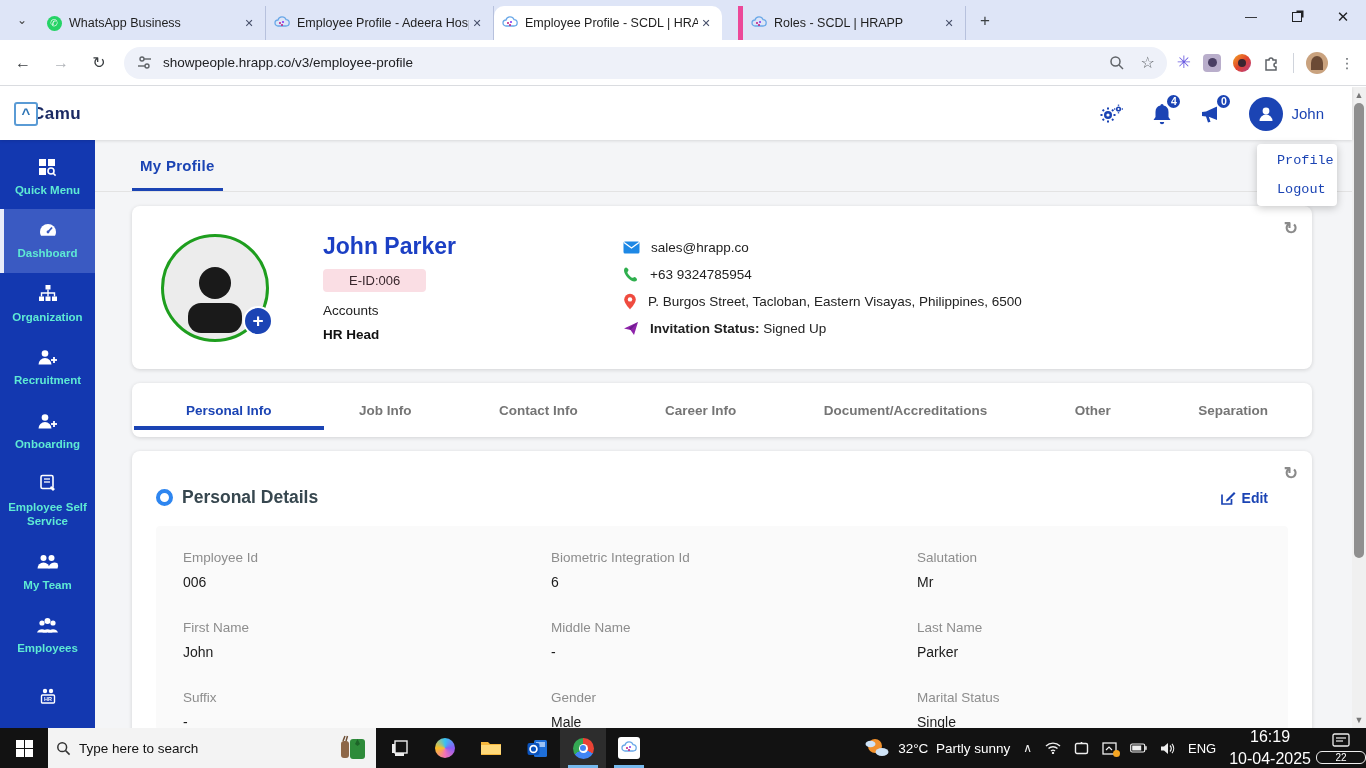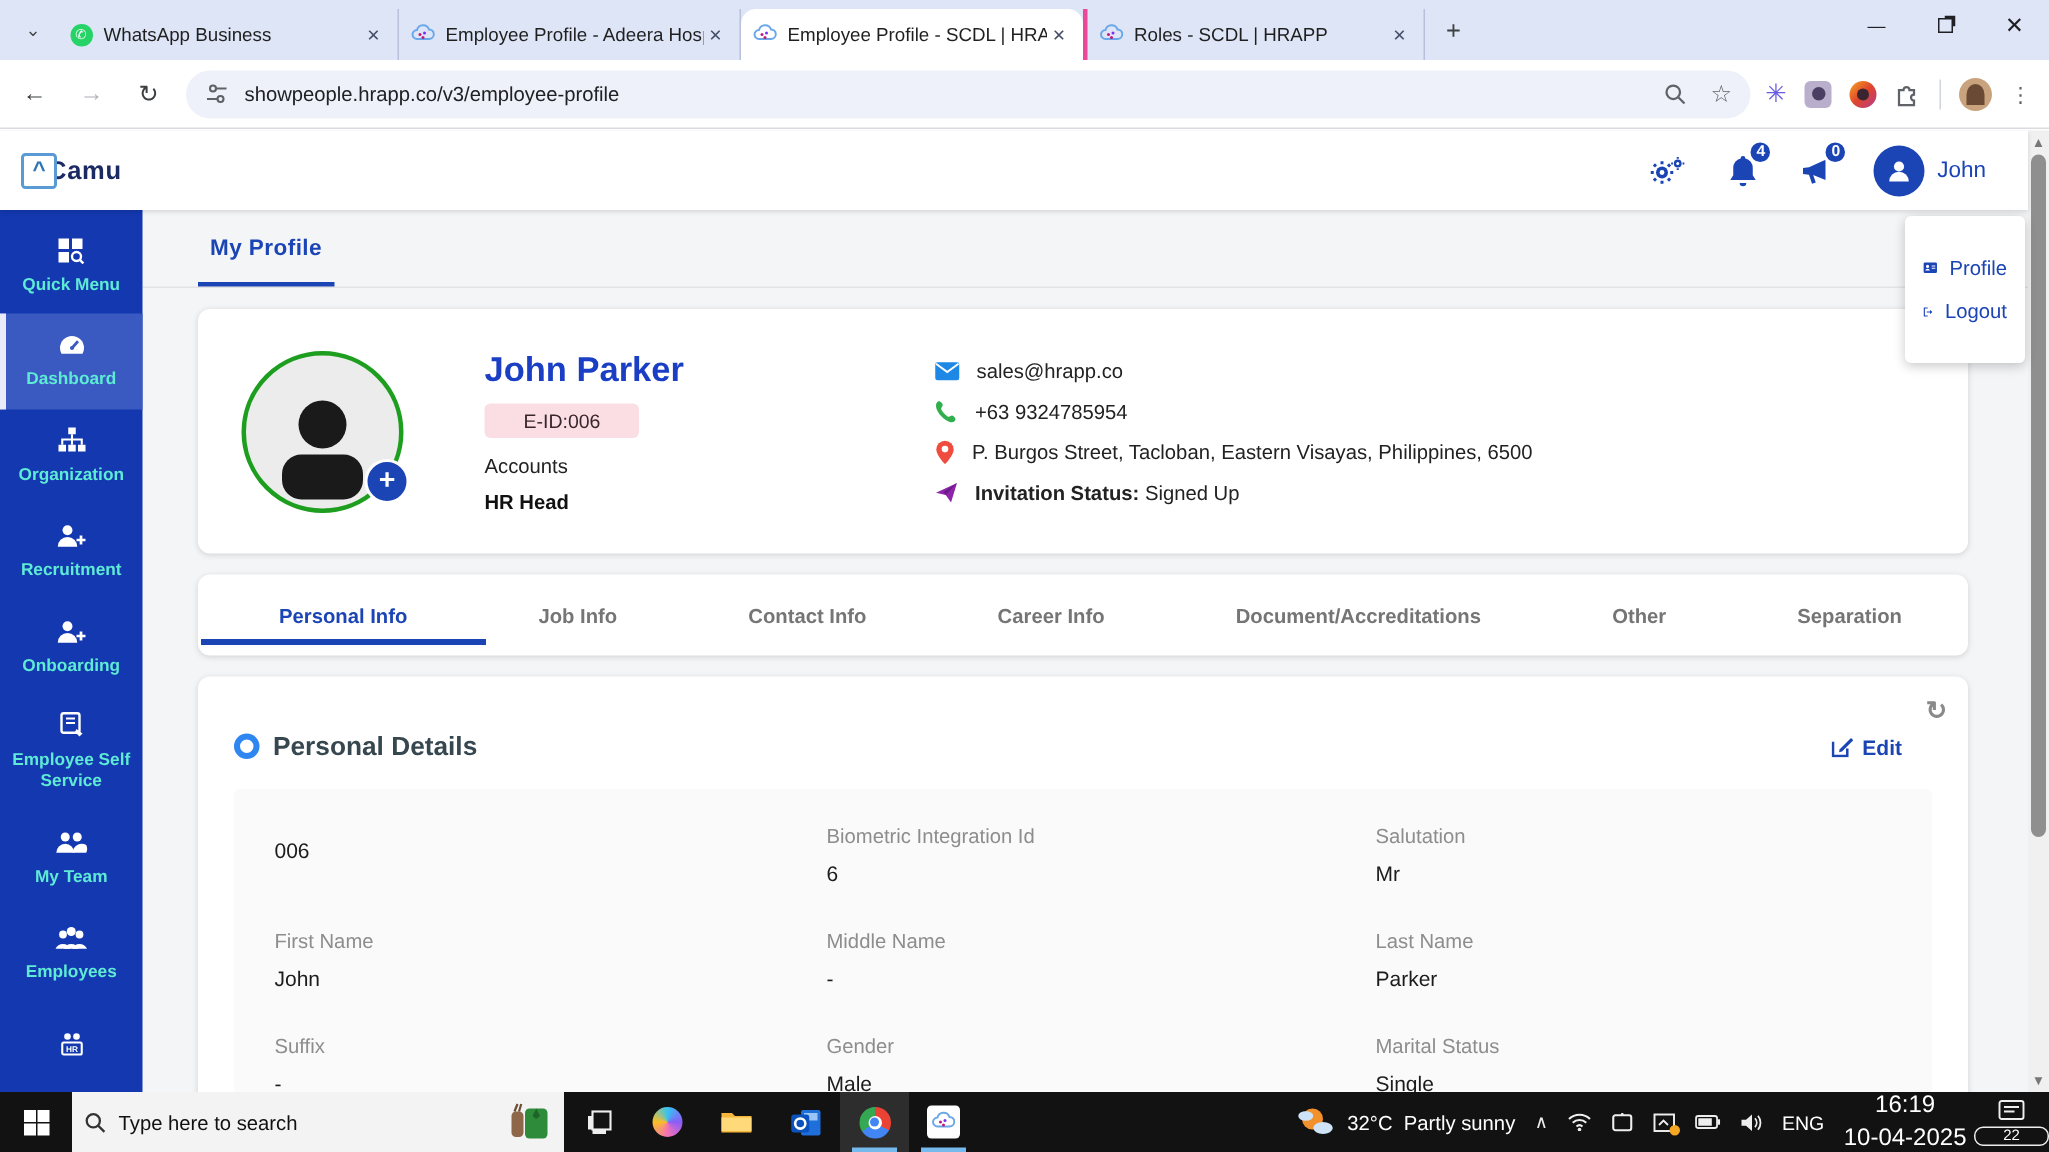--- a/index.html
+++ b/index.html
@@ -33,21 +33,21 @@
   #app-header { position:absolute; top:0; left:0; right:14px; height:53px; background:#fff; box-shadow:0 1px 3px rgba(0,0,0,.12); display:flex; align-items:center; z-index:5; }
   #logo { display:flex; align-items:center; margin-left:14px; }
   #logo .caret-box { width:24px; height:24px; border:2px solid #5a9bd5; border-radius:3px; color:#2e75b6; font-weight:bold; display:flex; align-items:center; justify-content:center; font-size:15px; background:#fff; margin-right:-6px; z-index:1; }
   #logo .logo-text { font-size:17px; font-weight:bold; color:#1b2a63; letter-spacing:.5px; }
   #header-right { margin-left:auto; display:flex; align-items:center; gap:26px; margin-right:28px; }
   .hicon { position:relative; color:#1b44b4; }
   .badge { position:absolute; top:-9px; right:-9px; min-width:17px; height:17px; border-radius:50%; background:#1b44b4; color:#fff; font-size:10.5px; font-weight:bold; display:flex; align-items:center; justify-content:center; border:2px solid #fff; }
   #user-chip { display:flex; align-items:center; gap:8px; }
   #user-avatar { width:34px; height:34px; border-radius:50%; background:#1b44b4; display:flex; align-items:center; justify-content:center; }
   #user-name { color:#1b44b4; font-size:15px; }
-  #user-menu { position:absolute; top:57px; right:16px; width:80px; background:#fff; border-radius:4px; box-shadow:0 2px 8px rgba(0,0,0,.22); padding:20px 12px; z-index:9; }
+  #user-menu { position:absolute; top:57px; right:29px; width:80px; background:#fff; border-radius:4px; box-shadow:0 2px 8px rgba(0,0,0,.22); padding:2px 12px; z-index:9;font-family:Liberation Mono, monospace; }
   .umenu-item { display:flex; align-items:center; gap:8px; color:#1b44b4; font-size:13.5px; padding:7px 0; }
 
   #sidebar { position:absolute; top:53px; left:0; width:95px; bottom:0; background:#1338b0; z-index:4; }
   .side-item { position:relative; padding:10px 4px 12px; text-align:center; color:#5eead4; }
   .side-item .lbl { font-size:11.5px; font-weight:bold; line-height:1.25; display:block; margin-top:5px; }
   .side-item.active { background:#3a5ac2; }
   .side-item.active::before { content:""; position:absolute; left:0; top:0; bottom:0; width:4px; background:#e8ecfa; }
   .side-ico { height:22px; display:flex; align-items:center; justify-content:center; }
 
   #main { position:absolute; top:53px; left:95px; right:14px; bottom:0; overflow:hidden; }
@@ -137,21 +137,21 @@
           <path d="M4 11a3 3 0 0 1 0-6 4.2 4.2 0 0 1 8-0.4A3.2 3.2 0 0 1 12 11z" fill="none" stroke="#6aa8e8" stroke-width="1.3"></path>
           <circle cx="6" cy="8" r="1" fill="#c2187e"></circle>
           <circle cx="9" cy="7" r="1" fill="#7b2ff2"></circle>
           <circle cx="8" cy="10" r="1" fill="#c2187e"></circle>
         </svg>
     </span>
     <span class="title">Employee Profile - SCDL | HRAP</span>
     <span class="close">✕</span>
   </div>
 
-  <div class="tab inactive" style="border-left:3px solid #ec4899;">
+  <div class="tab inactive" style="border-left:5px solid #ec4899;margin-left:16px;">
     <span class="fav">
       <svg width="16" height="16" viewBox="0 0 16 16">
           <path d="M4 11a3 3 0 0 1 0-6 4.2 4.2 0 0 1 8-0.4A3.2 3.2 0 0 1 12 11z" fill="none" stroke="#6aa8e8" stroke-width="1.3"></path>
           <circle cx="6" cy="8" r="1" fill="#c2187e"></circle>
           <circle cx="9" cy="7" r="1" fill="#7b2ff2"></circle>
           <circle cx="8" cy="10" r="1" fill="#c2187e"></circle>
         </svg>
     </span>
     <span class="title">Roles - SCDL | HRAPP</span>
     <span class="close">✕</span>
@@ -460,20 +460,21 @@
         <span id="edit-btn">
           <svg width="15" height="15" viewBox="0 0 15 15">
               <path d="M1 4.5V14h9.5V9" fill="none" stroke="#1b44b4" stroke-width="1.7"></path>
               <path d="M5.5 9.5 13 2l1.5 1.5L7 11l-2 .5z" fill="#1b44b4"></path>
             </svg>
           <span>Edit</span>
         </span>
       </div>
       <div id="pd-grid">
         <div class="field">
+            <div class="flabel">Employee Id</div>
             <div class="fvalue">006</div>
           </div>
         <div class="field">
             <div class="flabel">Biometric Integration Id</div>
             <div class="fvalue">6</div>
           </div>
         <div class="field">
             <div class="flabel">Salutation</div>
             <div class="fvalue">Mr</div>
           </div>

